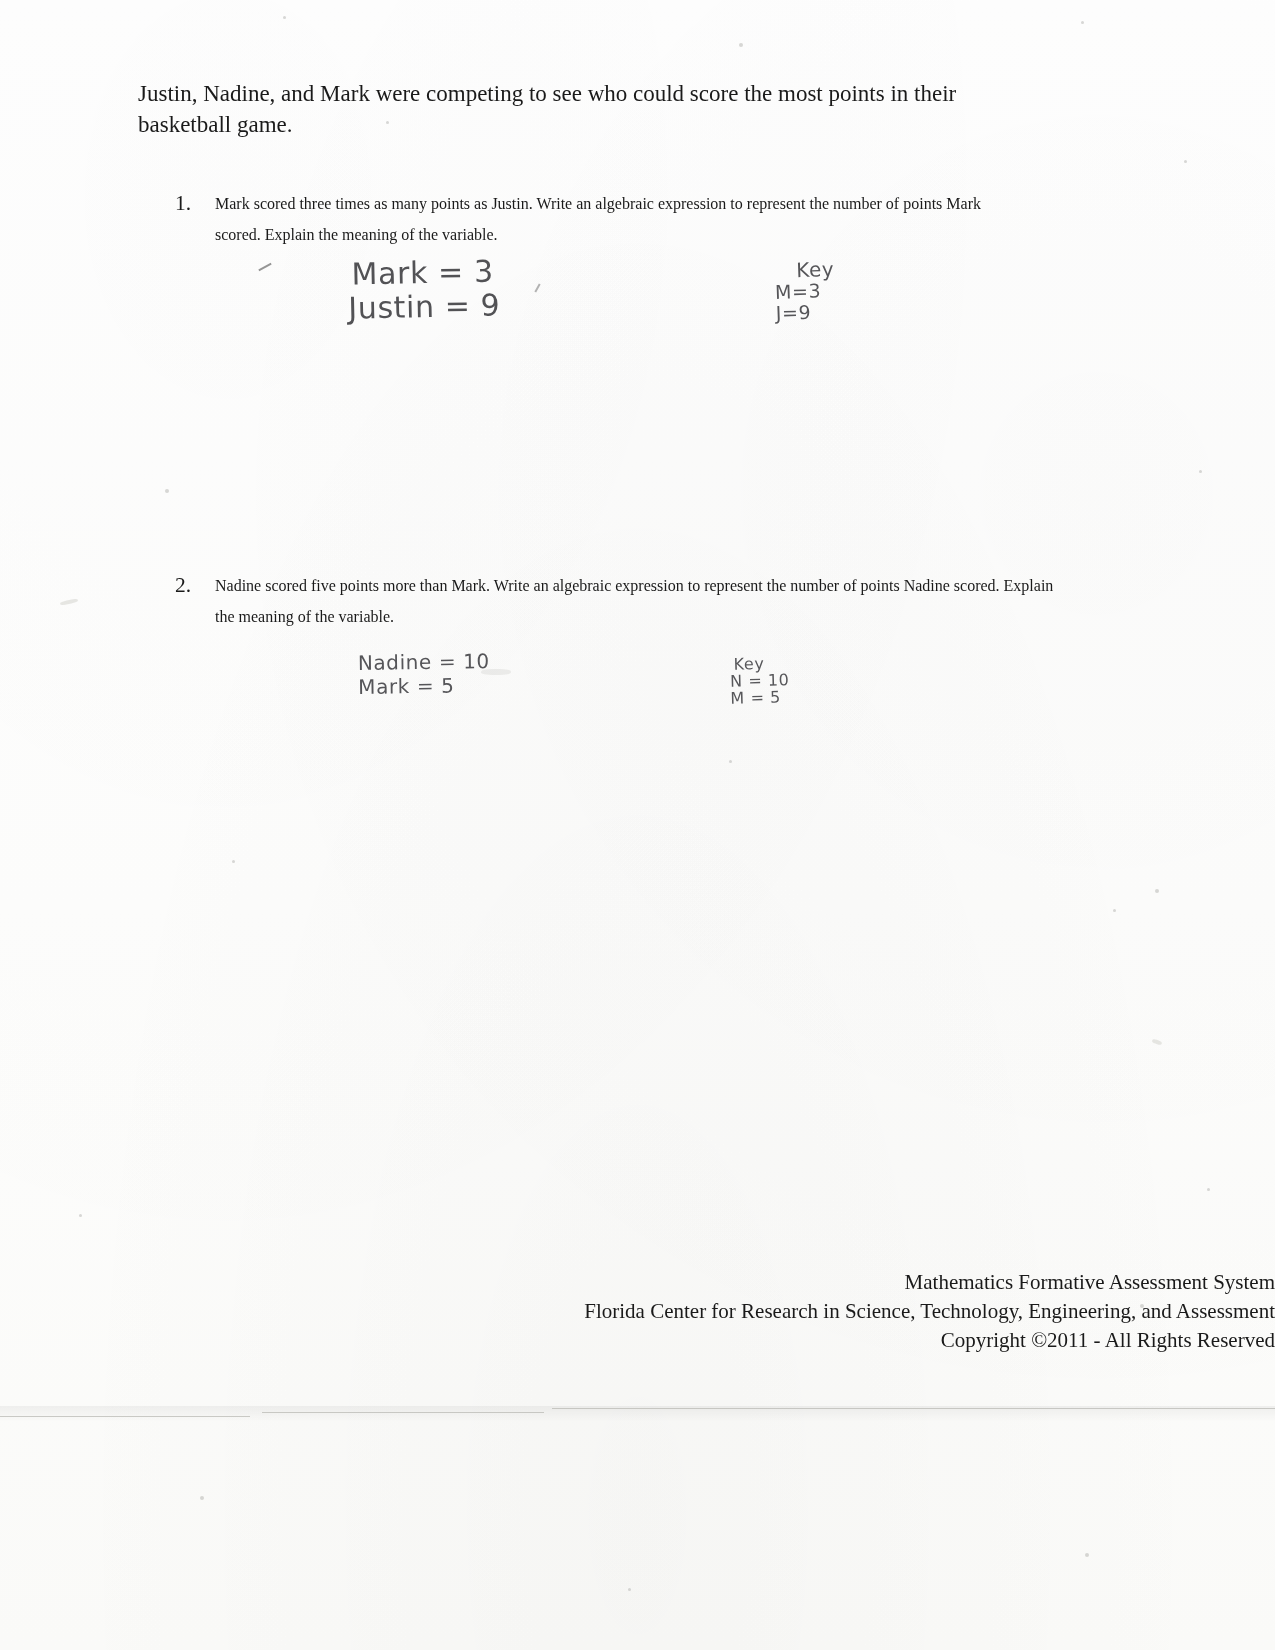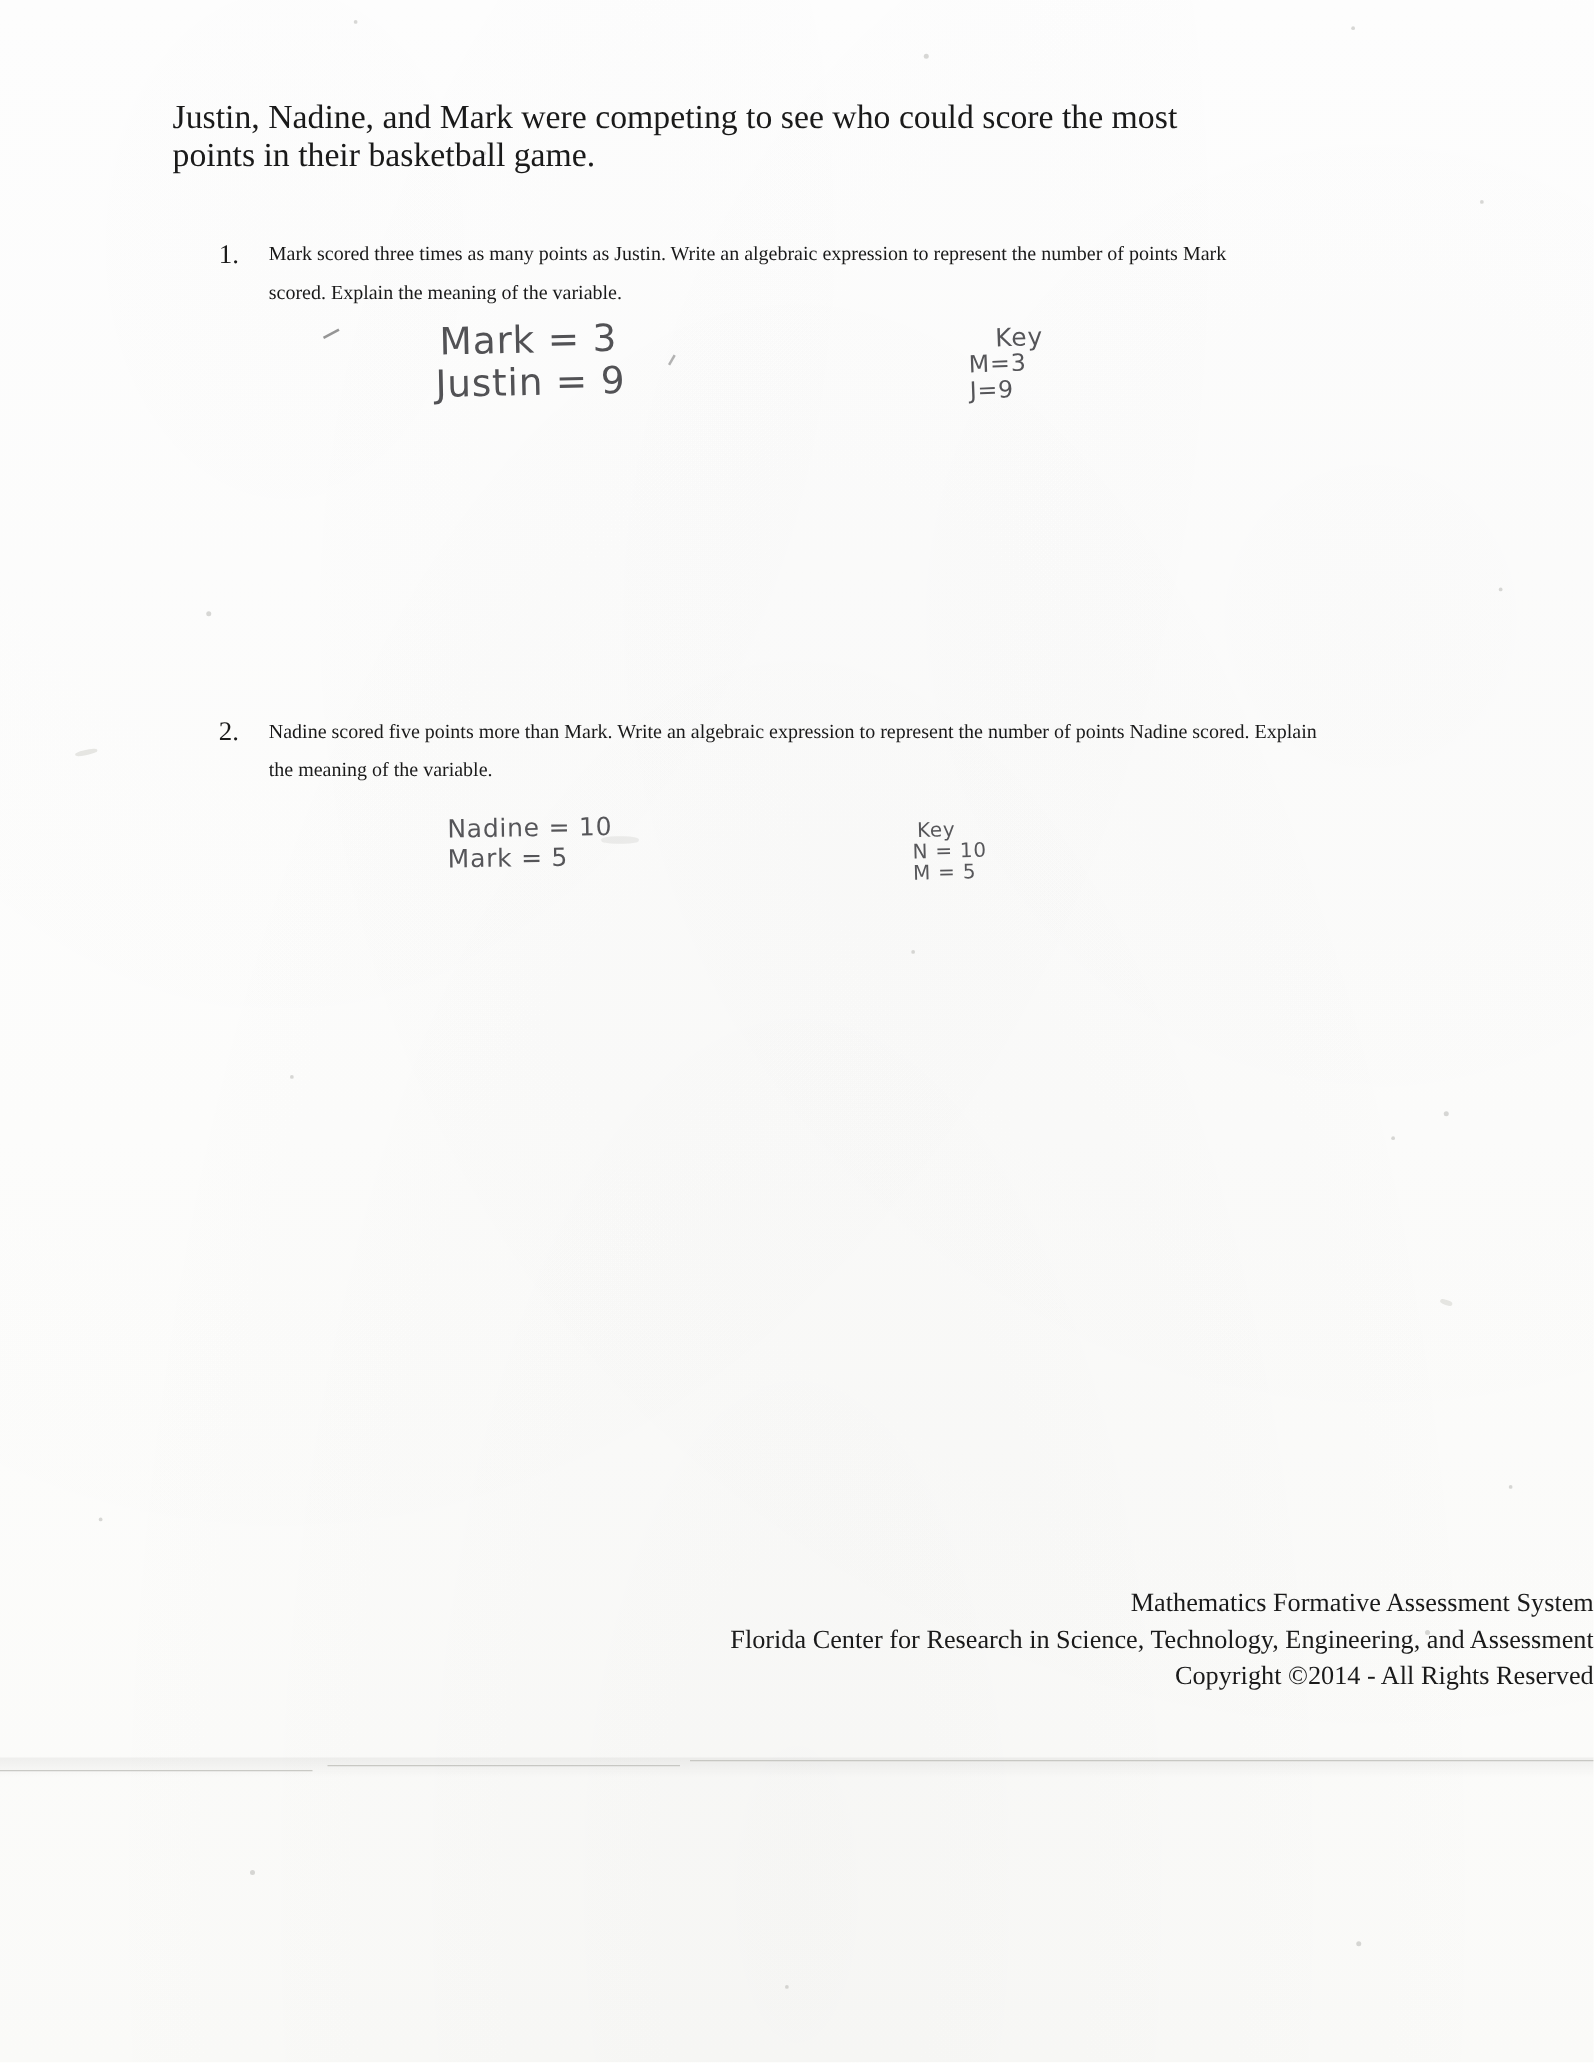--- a/index.html
+++ b/index.html
@@ -41,21 +41,21 @@
     opacity: 0.5;
     pointer-events: none;
     border-radius: 40%;
   }
 
   .intro {
     position: absolute;
     left: 138px;
     top: 78px;
     width: 860px;
-    font-size: 27px;
+    font-size: 23px;
     line-height: 31px;
     text-align: left;
   }
 
   .qitem {
     position: absolute;
     display: flex;
     align-items: flex-start;
   }
   .qnum {
@@ -227,21 +227,21 @@
 
   <div class="hand" id="hand-q2-key">
     <span class="ln">Key</span>
     <span class="ln">N = 10</span>
     <span class="ln">M = 5</span>
   </div>
 
   <div class="footer">
     <div>Mathematics Formative Assessment System</div>
     <div>Florida Center for Research in Science, Technology, Engineering, and Assessment</div>
-    <div>Copyright ©2014 - All Rights Reserved</div>
+    <div>Copyright ©2011 - All Rights Reserved</div>
   </div>
 
   <div class="edge-shadow"></div>
   <div class="fold-line fold-a"></div>
   <div class="fold-line fold-b"></div>
   <div class="fold-line fold-c"></div>
 
 </div>
 
 </body></html>

